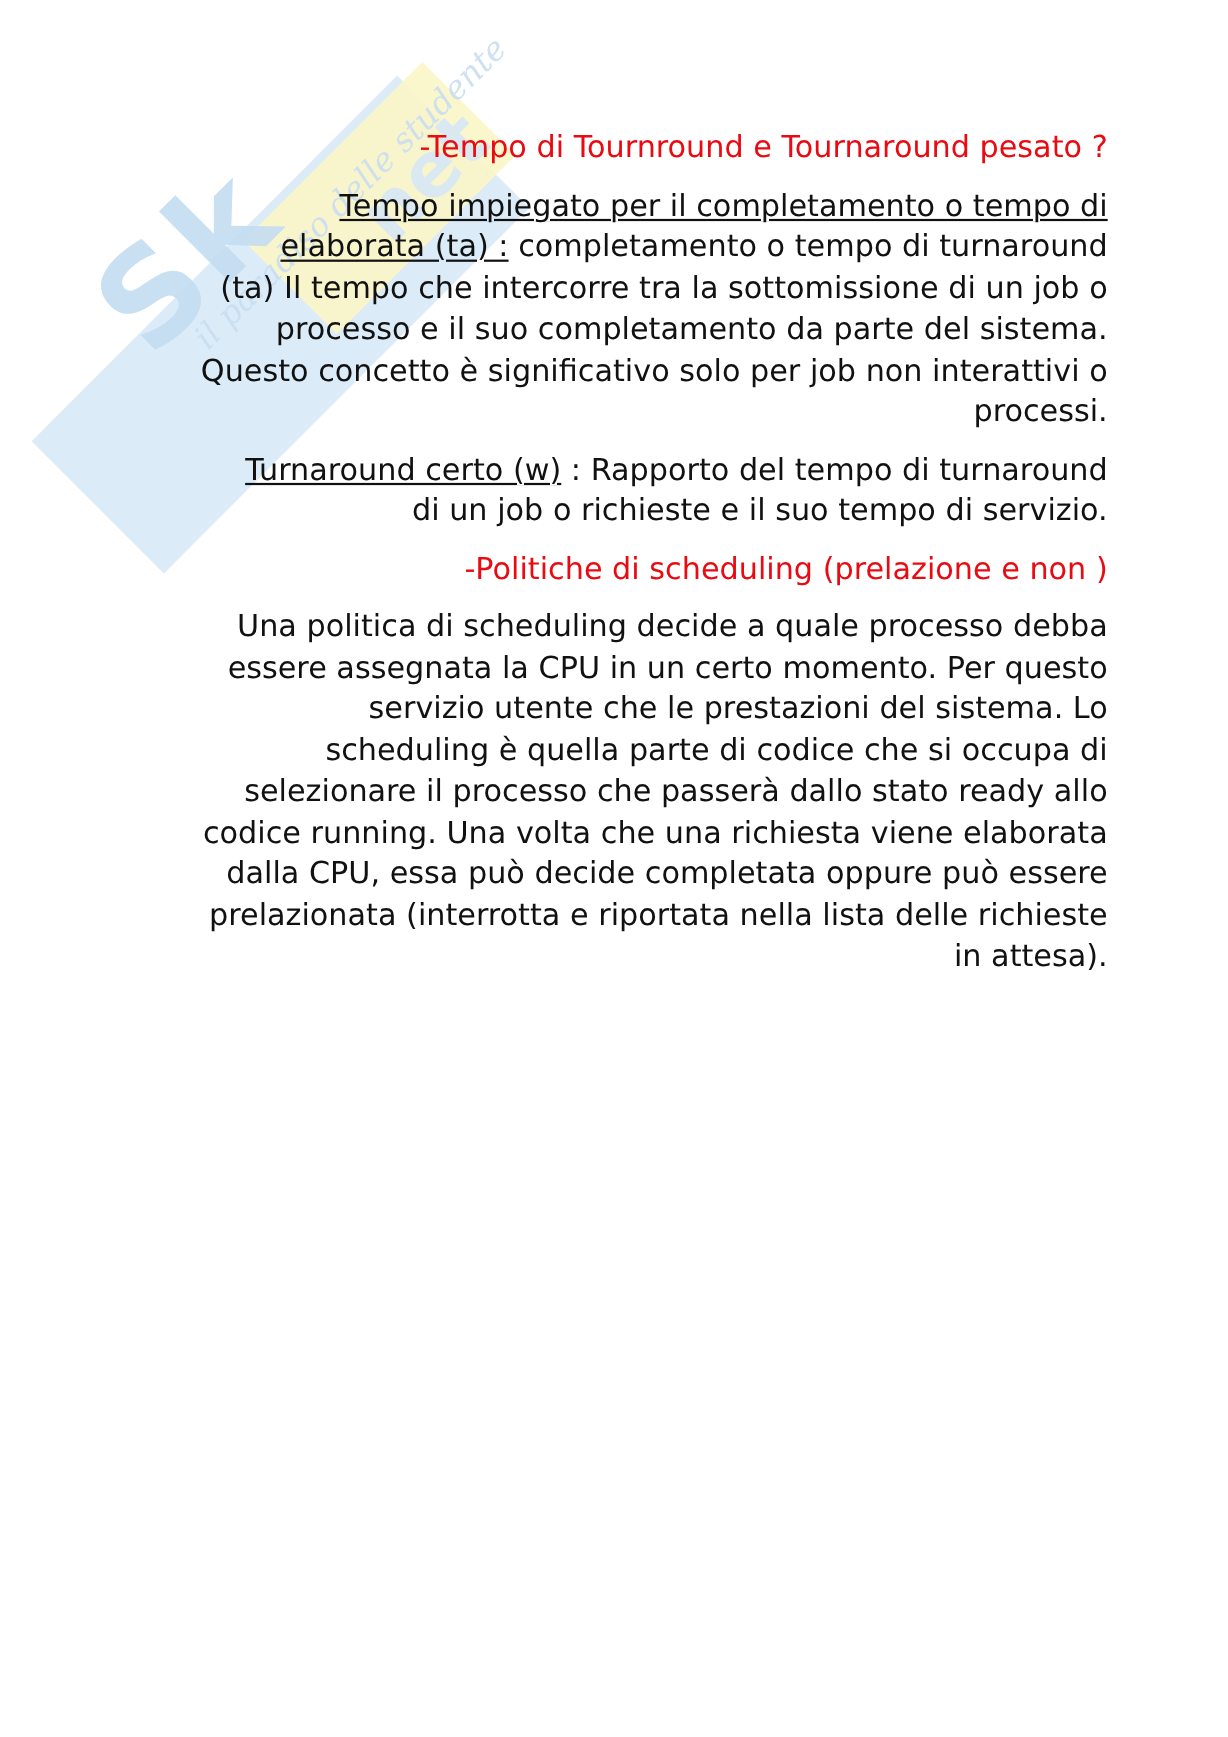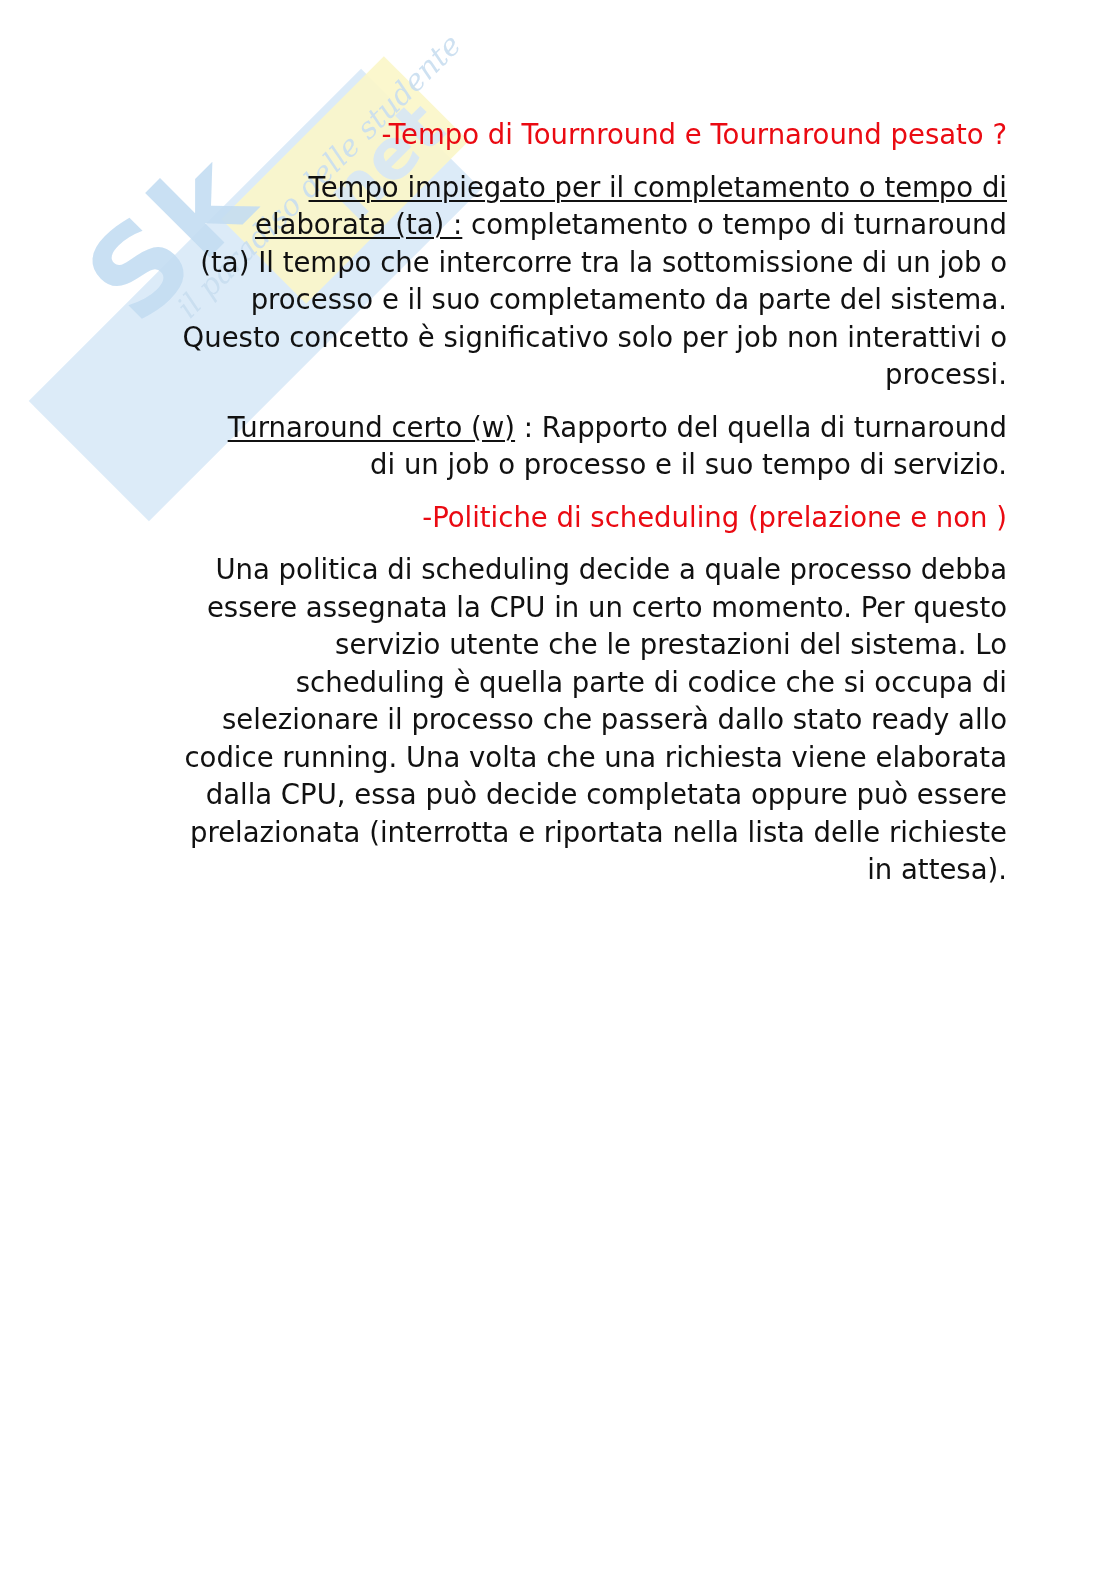--- a/index.html
+++ b/index.html
@@ -129,22 +129,22 @@
   <div class="para">
     <span class="line"><span class="u">Tempo impiegato per il completamento o tempo di </span><span></span></span>
     <span class="line"><span class="u">elaborata (ta) :</span><span> completamento o tempo di turnaround</span></span>
     <span class="line">(ta) Il tempo che intercorre tra la sottomissione di un job o</span>
     <span class="line">processo e il suo completamento da parte del sistema.</span>
     <span class="line">Questo concetto è significativo solo per job non interattivi o</span>
     <span class="line">processi.</span>
   </div>
 
   <div class="para">
-    <span class="line"><span class="u">Turnaround certo (w)</span><span> : Rapporto del quella di turnaround</span></span>
-    <span class="line">di un job o processo e il suo tempo di servizio.</span>
+    <span class="line"><span class="u">Turnaround certo (w)</span><span> : Rapporto del tempo di turnaround</span></span>
+    <span class="line">di un job o richieste e il suo tempo di servizio.</span>
   </div>
 
   <div class="heading">-Politiche di scheduling (prelazione e non )</div>
 
   <div class="para">
     <span class="line">Una politica di scheduling decide a quale processo debba</span>
     <span class="line">essere assegnata la CPU in un certo momento. Per questo</span>
     <span class="line">servizio utente che le prestazioni del sistema. Lo</span>
     <span class="line">scheduling è quella parte di codice che si occupa di</span>
     <span class="line">selezionare il processo che passerà dallo stato ready allo</span>

